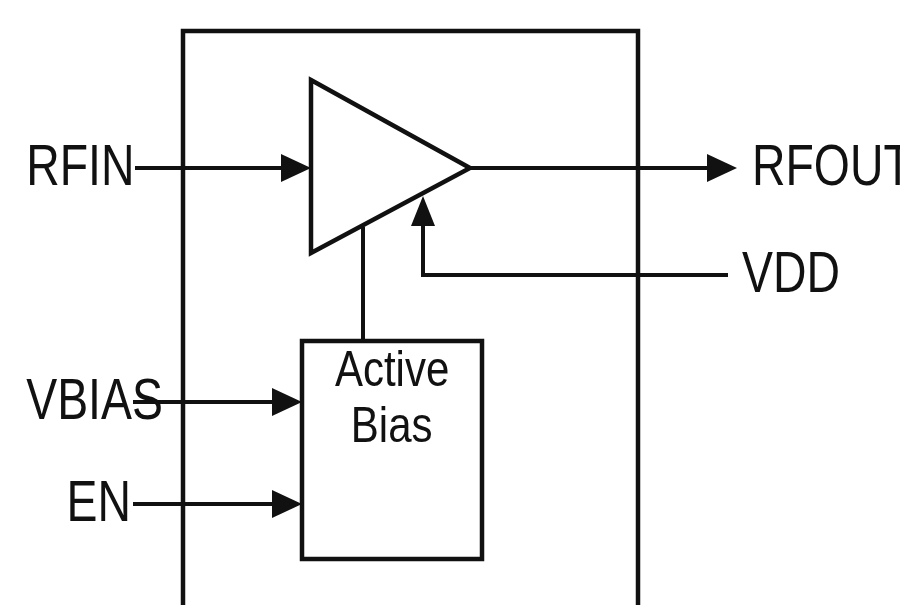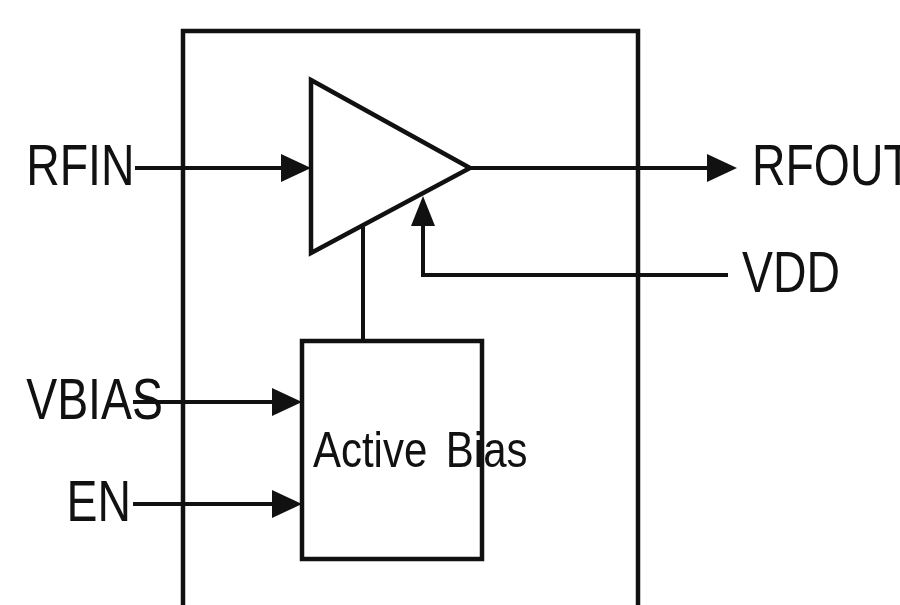--- a/index.html
+++ b/index.html
@@ -67,21 +67,21 @@
   #label-rfout  { left: 752px; top: 112px; text-align: left;  transform-origin: 0% 50%; }
   #label-vdd    { left: 742px; top: 219px; text-align: left;  transform-origin: 0% 50%; }
 
   #block-text-wrap {
     position: absolute;
     left: 302px;
     top: 317px;
     width: 180px;
     height: 218px;
     display: flex;
-    flex-direction: row;
+    flex-direction: column;
     align-items: center;
     justify-content: flex-start;
     pointer-events: none;
   }
   .block-text-line {
     font-family: "Liberation Sans", sans-serif;
     font-size: 50px;
     line-height: 1.12;
     color: #111111;
     white-space: nowrap;

